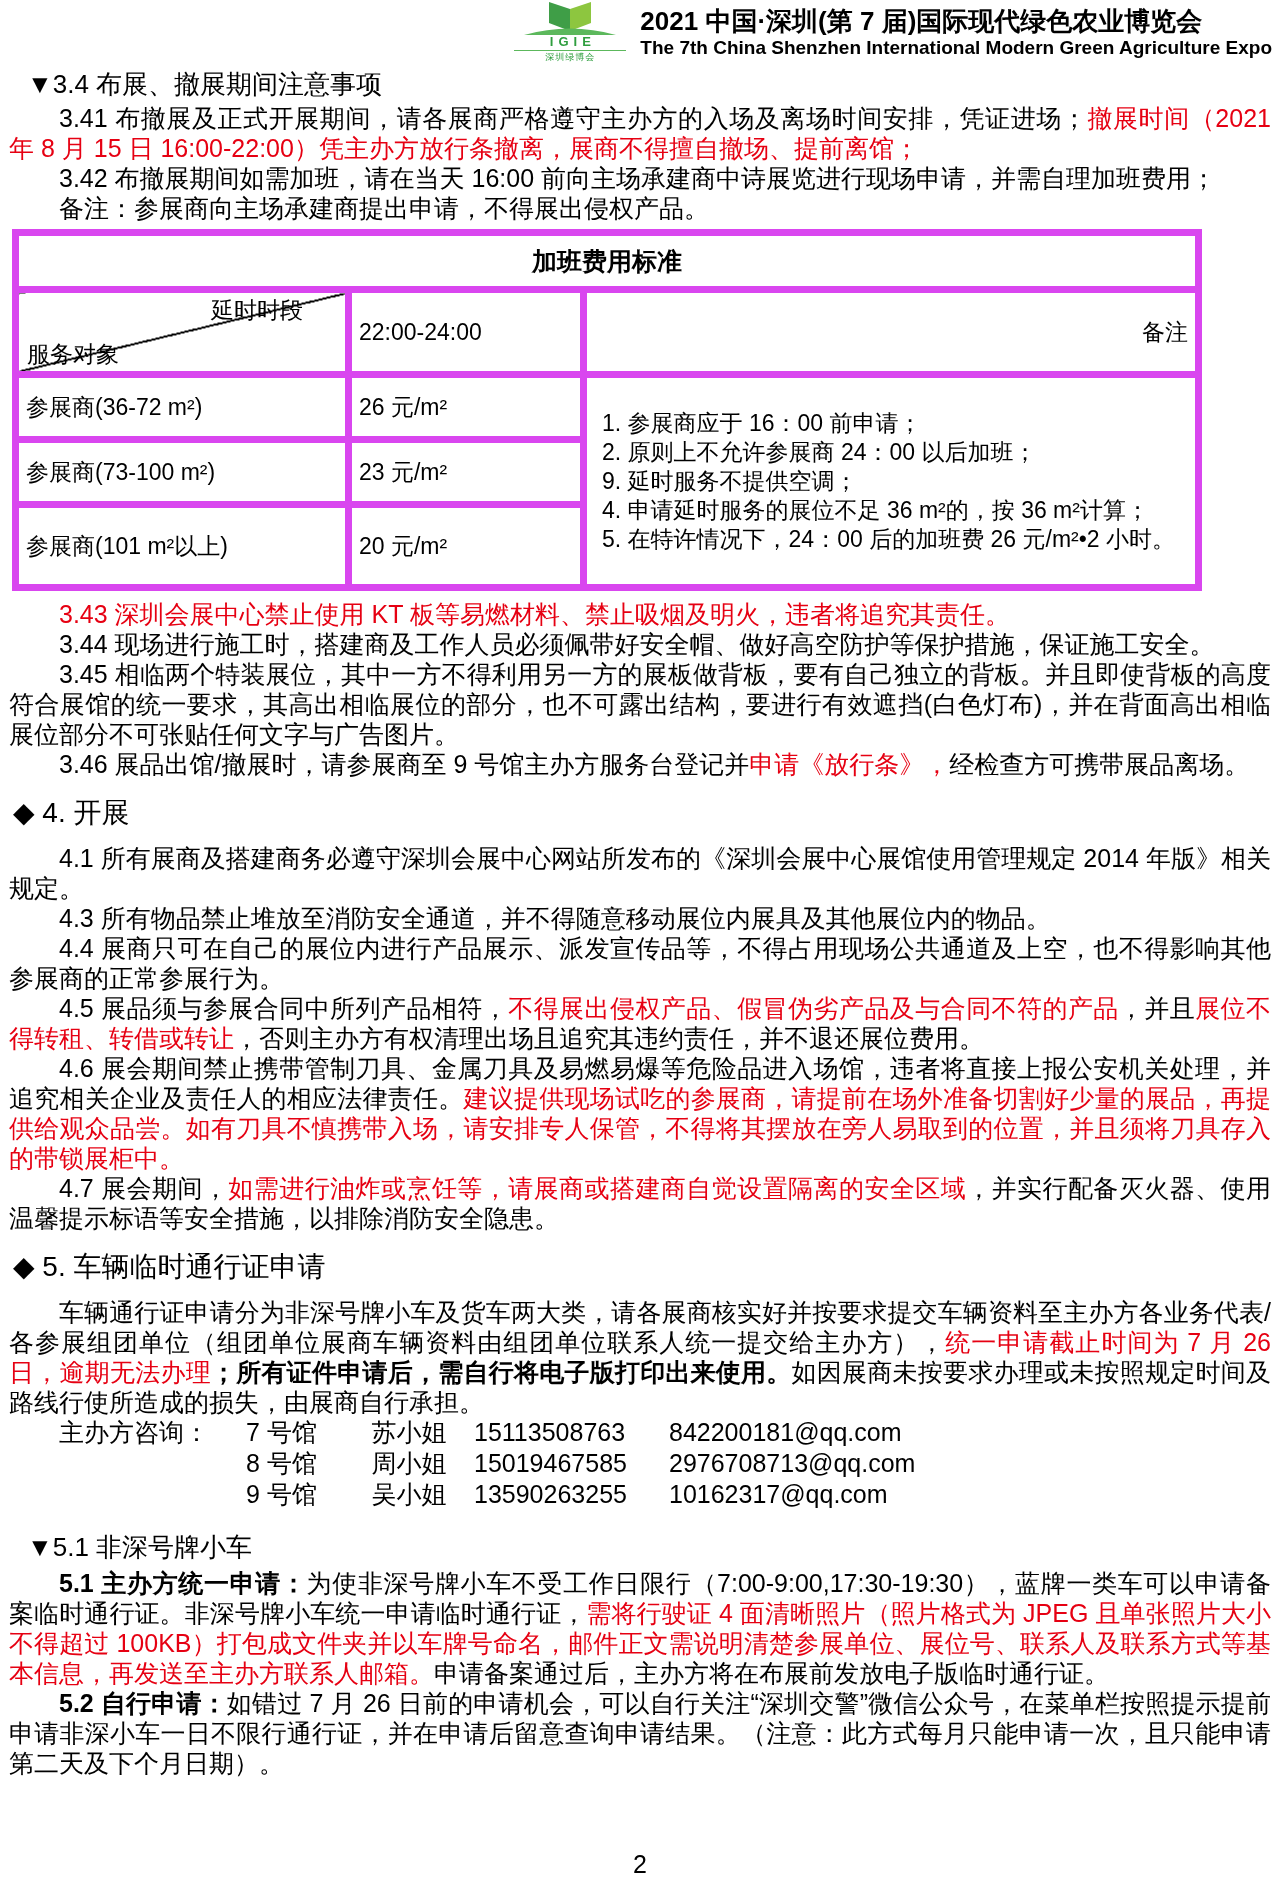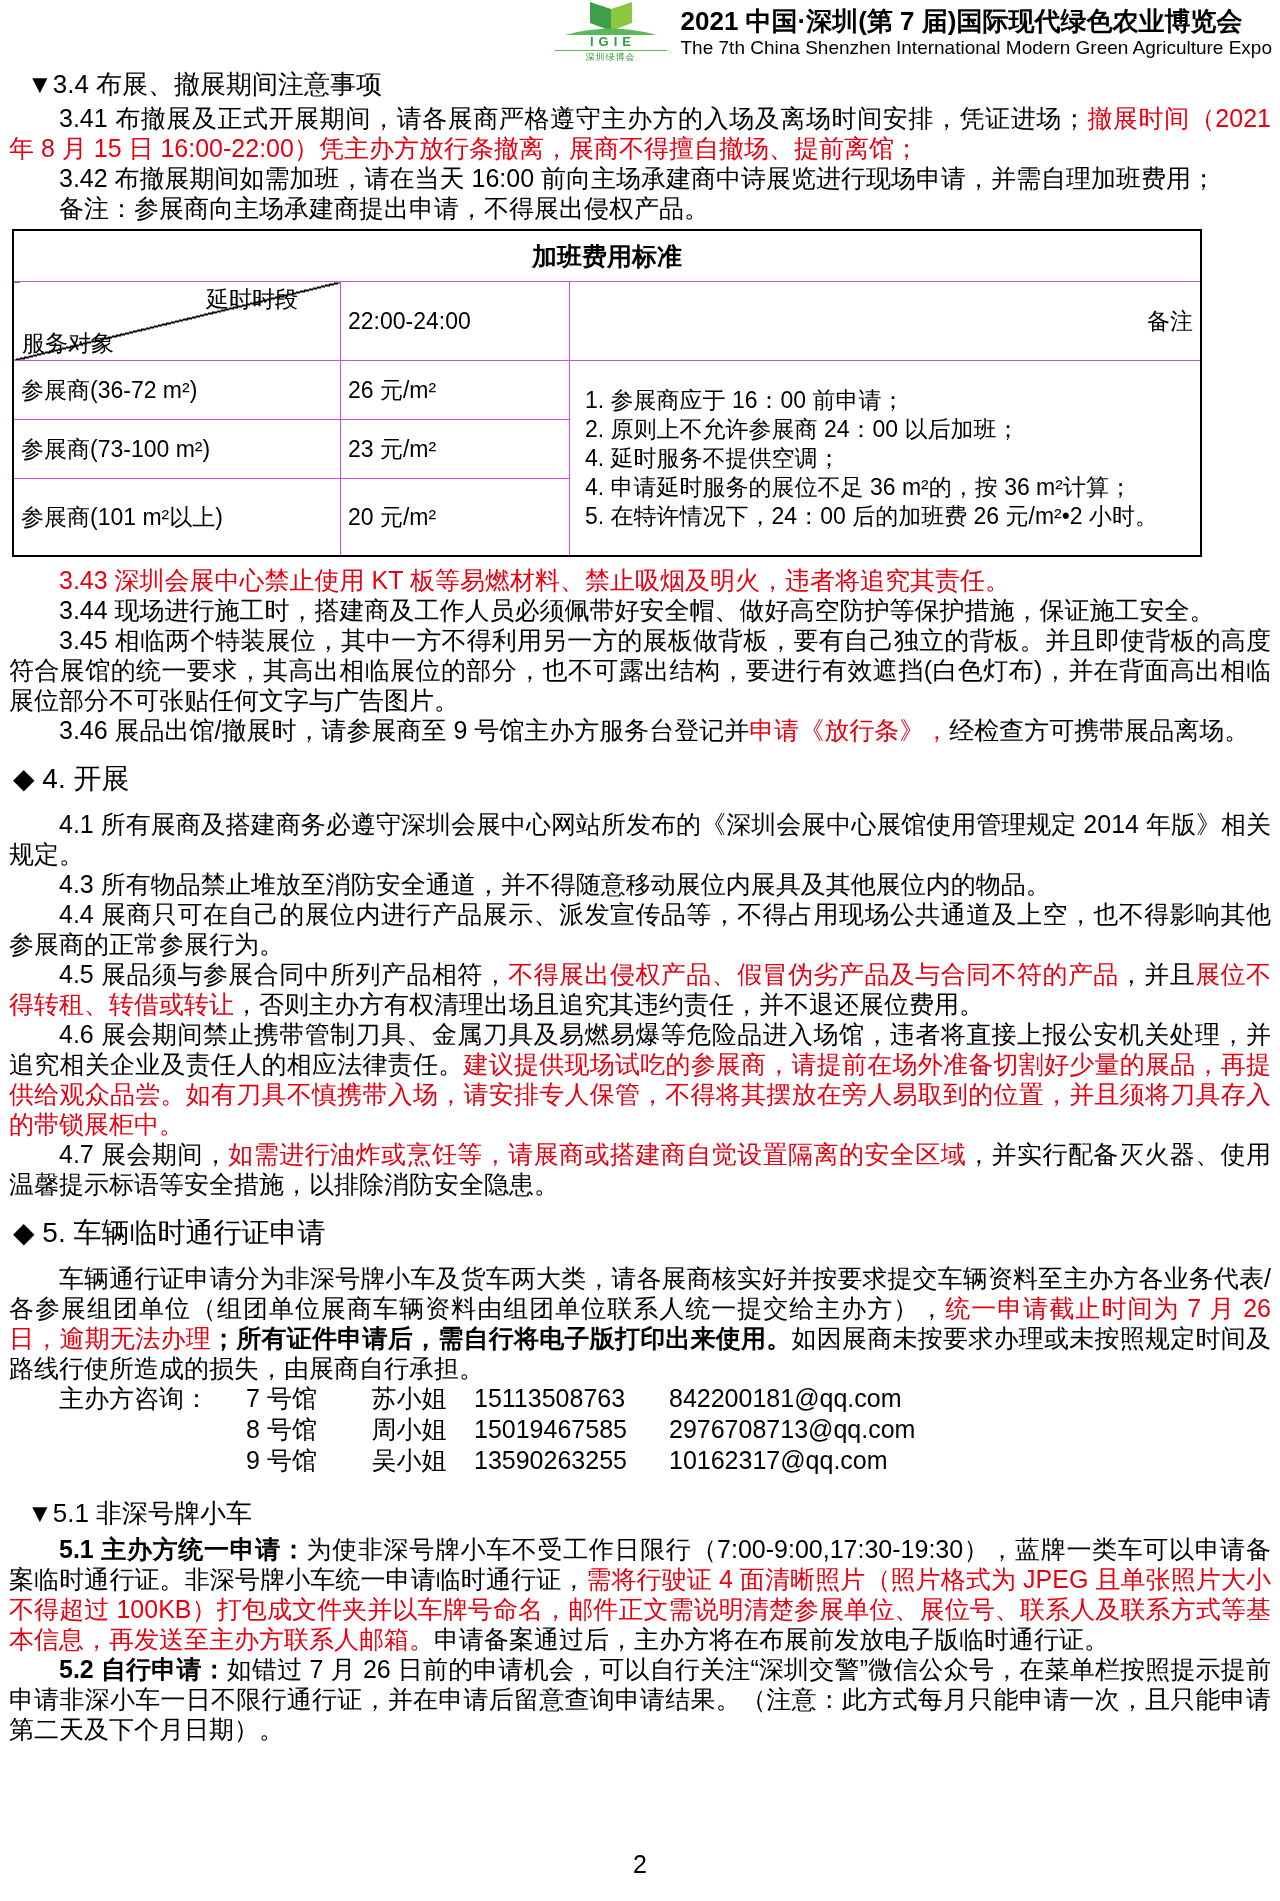--- a/index.html
+++ b/index.html
@@ -20,38 +20,38 @@
   }
   .logo{width:112px;text-align:center;line-height:1;}
   .logo svg{display:block;margin:0 auto;}
   .logo-acronym{
     color:#2f9e3f;font-weight:bold;font-size:13px;letter-spacing:5px;
     border-bottom:1px solid #5cb85c;padding:1px 0 2px 5px;margin-top:-2px;
   }
   .logo-name{color:#2f9e3f;font-size:9px;margin-top:2px;letter-spacing:1px;}
   .titles{text-align:left;}
   .title-zh{font-size:26px;font-weight:bold;line-height:30px;white-space:nowrap;}
-  .title-en{font-size:19px;font-weight:normal;line-height:23px;white-space:nowrap;}
+  .title-en{font-size:19px;font-weight:bold;line-height:23px;white-space:nowrap;}
   
   .content{padding:0 9px;}
   .para{margin:0;text-indent:2em;text-align:justify;}
   .noindent{text-indent:0;}
   .red{color:#e60012;}
   .bold{font-weight:bold;}
   .hd{margin:0;font-weight:normal;}
   .hd-tri{font-size:26px;line-height:34px;margin:4px 0 2px 18px;}
   .hd-dia{font-size:28px;line-height:36px;margin:16px 0 12px 4px;}
   .hd-tri2{font-size:26px;line-height:34px;margin:20px 0 4px 18px;}
   
   .fee-table{
     width:1190px;margin:6px 0 8px 3px;
     border-collapse:collapse;border:2px solid #000;
     font-size:23px;line-height:28px;
   }
-  .fee-table td{border:1px solid #d946ef;padding:7px;}
+  .fee-table td{border:7px solid #d946ef;padding:7px;}
   .t-title{height:36px;text-align:center;font-weight:bold;font-size:25px;}
   .diag{
     position:relative;height:64px;width:312px;
     background:linear-gradient(to bottom right,
       transparent calc(50% - 1px), #000 calc(50% - 1px),
       #000 calc(50% + 1px), transparent calc(50% + 1px));
   }
   .diag-top{position:absolute;top:3px;right:42px;}
   .diag-bottom{position:absolute;bottom:3px;left:8px;}
   .c-time{width:214px;padding-left:12px;}
@@ -125,21 +125,21 @@
         </td>
         <td class="c-time">22:00-24:00</td>
         <td class="c-notes">备注</td>
       </tr>
       <tr class="r-s">
         <td class="cell-target">参展商(36-72 m²)</td>
         <td class="cell-price">26 元/m²</td>
         <td rowspan="3" class="notes-cell">
           <div class="note-line">1. 参展商应于 16：00 前申请；</div>
           <div class="note-line">2. 原则上不允许参展商 24：00 以后加班；</div>
-          <div class="note-line">4. 延时服务不提供空调；</div>
+          <div class="note-line">9. 延时服务不提供空调；</div>
           <div class="note-line">4. 申请延时服务的展位不足 36 m²的，按 36 m²计算；</div>
           <div class="note-line">5. 在特许情况下，24：00 后的加班费 26 元/m²•2 小时。</div>
         </td>
       </tr>
       <tr class="r-s">
         <td class="cell-target">参展商(73-100 m²)</td>
         <td class="cell-price">23 元/m²</td>
       </tr>
       <tr class="r-l">
         <td class="cell-target">参展商(101 m²以上)</td>

